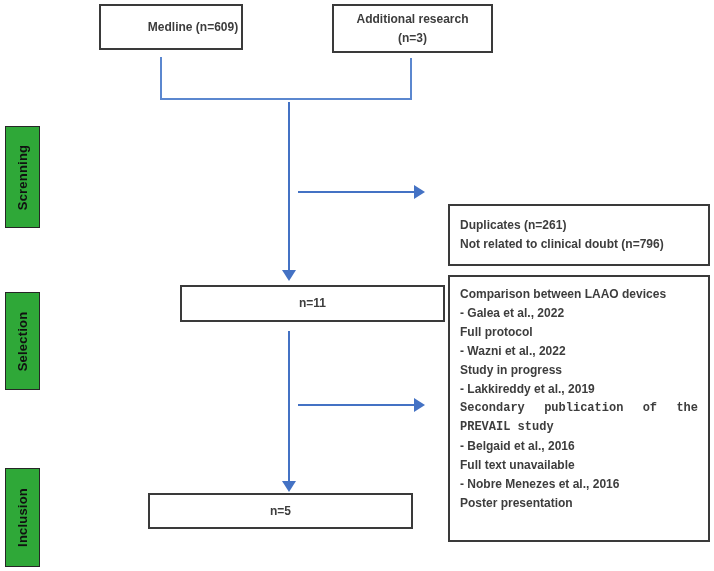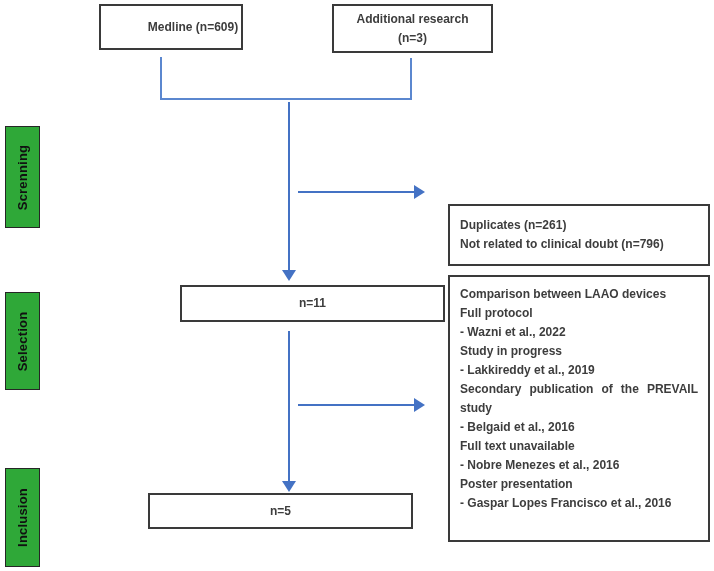--- a/index.html
+++ b/index.html
@@ -42,20 +42,21 @@
     text-align: left;
   }
   .reasons {
     padding: 8px 10px 6px 10px;
     line-height: 19px;
   }
   .reasons .line { white-space: nowrap; }
   .reasons .line.justify {
     white-space: normal;
     text-align: justify;
+    font-family: Liberation Mono, monospace;
   }
   
   .stage {
     position: absolute;
     left: 5px;
     width: 35px;
     background: #2fa838;
     border: 1px solid #262626;
     box-sizing: border-box;
     display: flex;
@@ -137,29 +138,29 @@
   </div>
 
   <div class="aline" style="left:288px; top:331px; width:2px; height:150px;"></div>
   <div class="head-down" style="left:282px; top:481px;"></div>
 
   <div class="aline" style="left:298px; top:404px; width:117px; height:2px;"></div>
   <div class="head-right" style="left:414px; top:398px;"></div>
 
   <div class="wbox reasons" style="left:448px; top:275px; width:262px; height:267px;">
     <div class="line">Comparison between LAAO devices</div>
+    <div class="line">- Galea et al., 2022</div>
     <div class="line">Full protocol</div>
     <div class="line">- Wazni et al., 2022</div>
     <div class="line">Study in progress</div>
     <div class="line">- Lakkireddy et al., 2019</div>
     <div class="line justify">Secondary publication of the PREVAIL study</div>
     <div class="line">- Belgaid et al., 2016</div>
     <div class="line">Full text unavailable</div>
     <div class="line">- Nobre Menezes et al., 2016</div>
     <div class="line">Poster presentation</div>
-    <div class="line">- Gaspar Lopes Francisco et al., 2016</div>
   </div>
 
   <div class="wbox center" style="left:148px; top:493px; width:265px; height:36px;">
     <div>n=5</div>
   </div>
 
 </div>
 
 </body></html>

